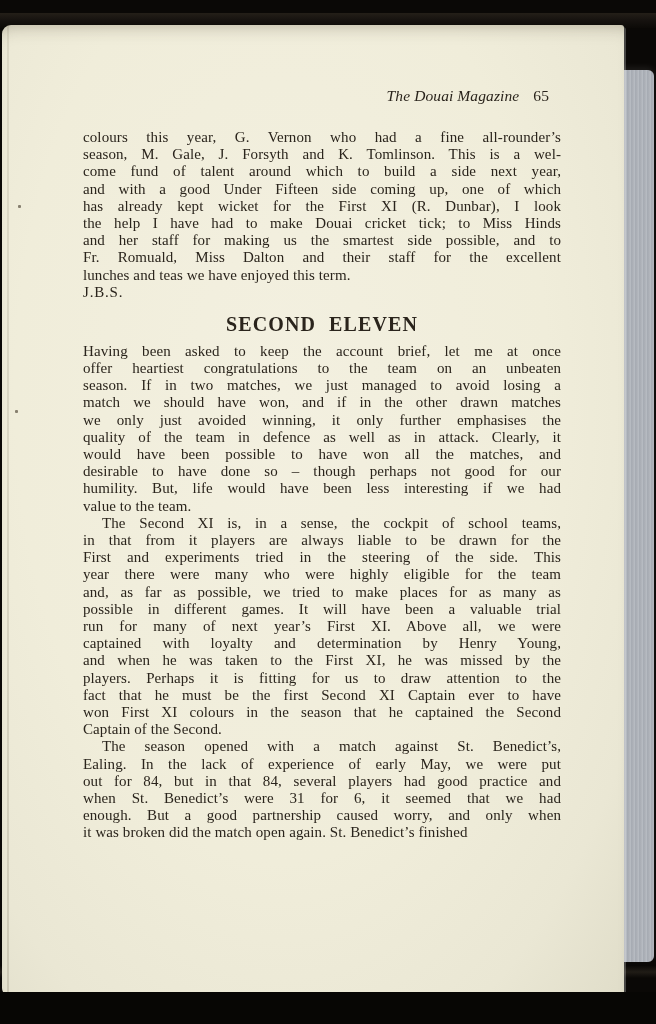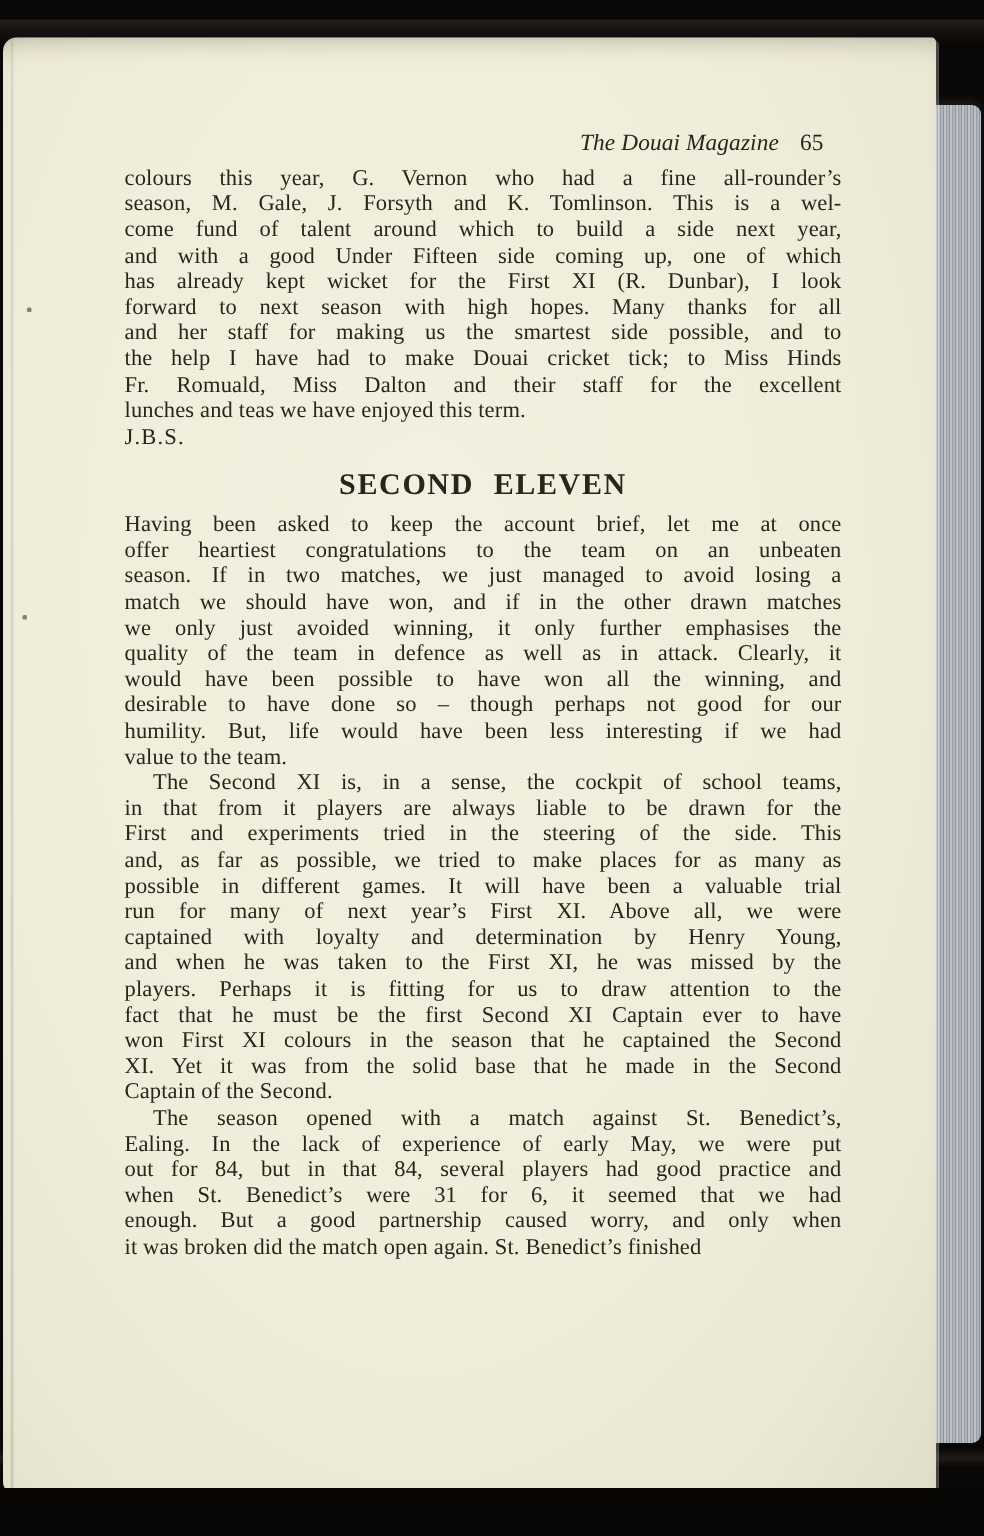--- a/index.html
+++ b/index.html
@@ -48,21 +48,21 @@
     letter-spacing: 0.1px;
   }
   .page-header {
     margin-top: 62px; height: 18px;
     text-align: right; padding-right: 12px;
     font-size: 15.5px;
   }
   .mag-title { font-style: italic; }
   .page-num { margin-left: 14px; font-style: normal; }
 
-  .para { margin-top: 6px; }
+  .para { margin-top: 24px; }
   .para2 { margin-top: 0; }
   .line { text-align: justify; text-align-last: justify; white-space: normal; }
   .line.last { text-align-last: left; }
   .line.indent { text-indent: 19px; }
 
   .signature {
     text-align: left; padding-right: 18px;
     letter-spacing: 0.8px; margin-top: 0.5px;
   }
   .heading {
@@ -88,54 +88,53 @@
       <div class="page-header">
         <span class="mag-title">The Douai Magazine</span><span class="page-num">65</span>
       </div>
 
       <div class="para" id="article-end">
           <div class="line">colours this year, G. Vernon who had a fine all-rounder’s</div>
           <div class="line">season, M. Gale, J. Forsyth and K. Tomlinson. This is a wel-</div>
           <div class="line">come fund of talent around which to build a side next year,</div>
           <div class="line">and with a good Under Fifteen side coming up, one of which</div>
           <div class="line">has already kept wicket for the First XI (R. Dunbar), I look</div>
-          <div class="line">forward to next season with high hopes. Many thanks for all</div>
+          <div class="line">the help I have had to make Douai cricket tick; to Miss Hinds</div>
           <div class="line">and her staff for making us the smartest side possible, and to</div>
-          <div class="line">the help I have had to make Douai cricket tick; to Miss Hinds</div>
           <div class="line">Fr. Romuald, Miss Dalton and their staff for the excellent</div>
           <div class="line last">lunches and teas we have enjoyed this term.</div>
         </div>
 
       <div class="signature">J.B.S.</div>
 
       <h2 class="heading">SECOND ELEVEN</h2>
 
       <div class="para para2" id="paras">
           <div class="line">Having been asked to keep the account brief, let me at once</div>
           <div class="line">offer heartiest congratulations to the team on an unbeaten</div>
           <div class="line">season. If in two matches, we just managed to avoid losing a</div>
           <div class="line">match we should have won, and if in the other drawn matches</div>
           <div class="line">we only just avoided winning, it only further emphasises the</div>
           <div class="line">quality of the team in defence as well as in attack. Clearly, it</div>
-          <div class="line">would have been possible to have won all the winning, and</div>
+          <div class="line">would have been possible to have won all the matches, and</div>
           <div class="line">desirable to have done so – though perhaps not good for our</div>
           <div class="line">humility. But, life would have been less interesting if we had</div>
           <div class="line last">value to the team.</div>
           <div class="line indent">The Second XI is, in a sense, the cockpit of school teams,</div>
           <div class="line">in that from it players are always liable to be drawn for the</div>
           <div class="line">First and experiments tried in the steering of the side. This</div>
+          <div class="line">year there were many who were highly eligible for the team</div>
           <div class="line">and, as far as possible, we tried to make places for as many as</div>
           <div class="line">possible in different games. It will have been a valuable trial</div>
           <div class="line">run for many of next year’s First XI. Above all, we were</div>
           <div class="line">captained with loyalty and determination by Henry Young,</div>
           <div class="line">and when he was taken to the First XI, he was missed by the</div>
           <div class="line">players. Perhaps it is fitting for us to draw attention to the</div>
           <div class="line">fact that he must be the first Second XI Captain ever to have</div>
           <div class="line">won First XI colours in the season that he captained the Second</div>
-          <div class="line">XI. Yet it was from the solid base that he made in the Second</div>
           <div class="line last">Captain of the Second.</div>
           <div class="line indent">The season opened with a match against St. Benedict’s,</div>
           <div class="line">Ealing. In the lack of experience of early May, we were put</div>
           <div class="line">out for 84, but in that 84, several players had good practice and</div>
           <div class="line">when St. Benedict’s were 31 for 6, it seemed that we had</div>
           <div class="line">enough. But a good partnership caused worry, and only when</div>
           <div class="line last">it was broken did the match open again. St. Benedict’s finished</div>
         </div>
     </div>
   </div>

